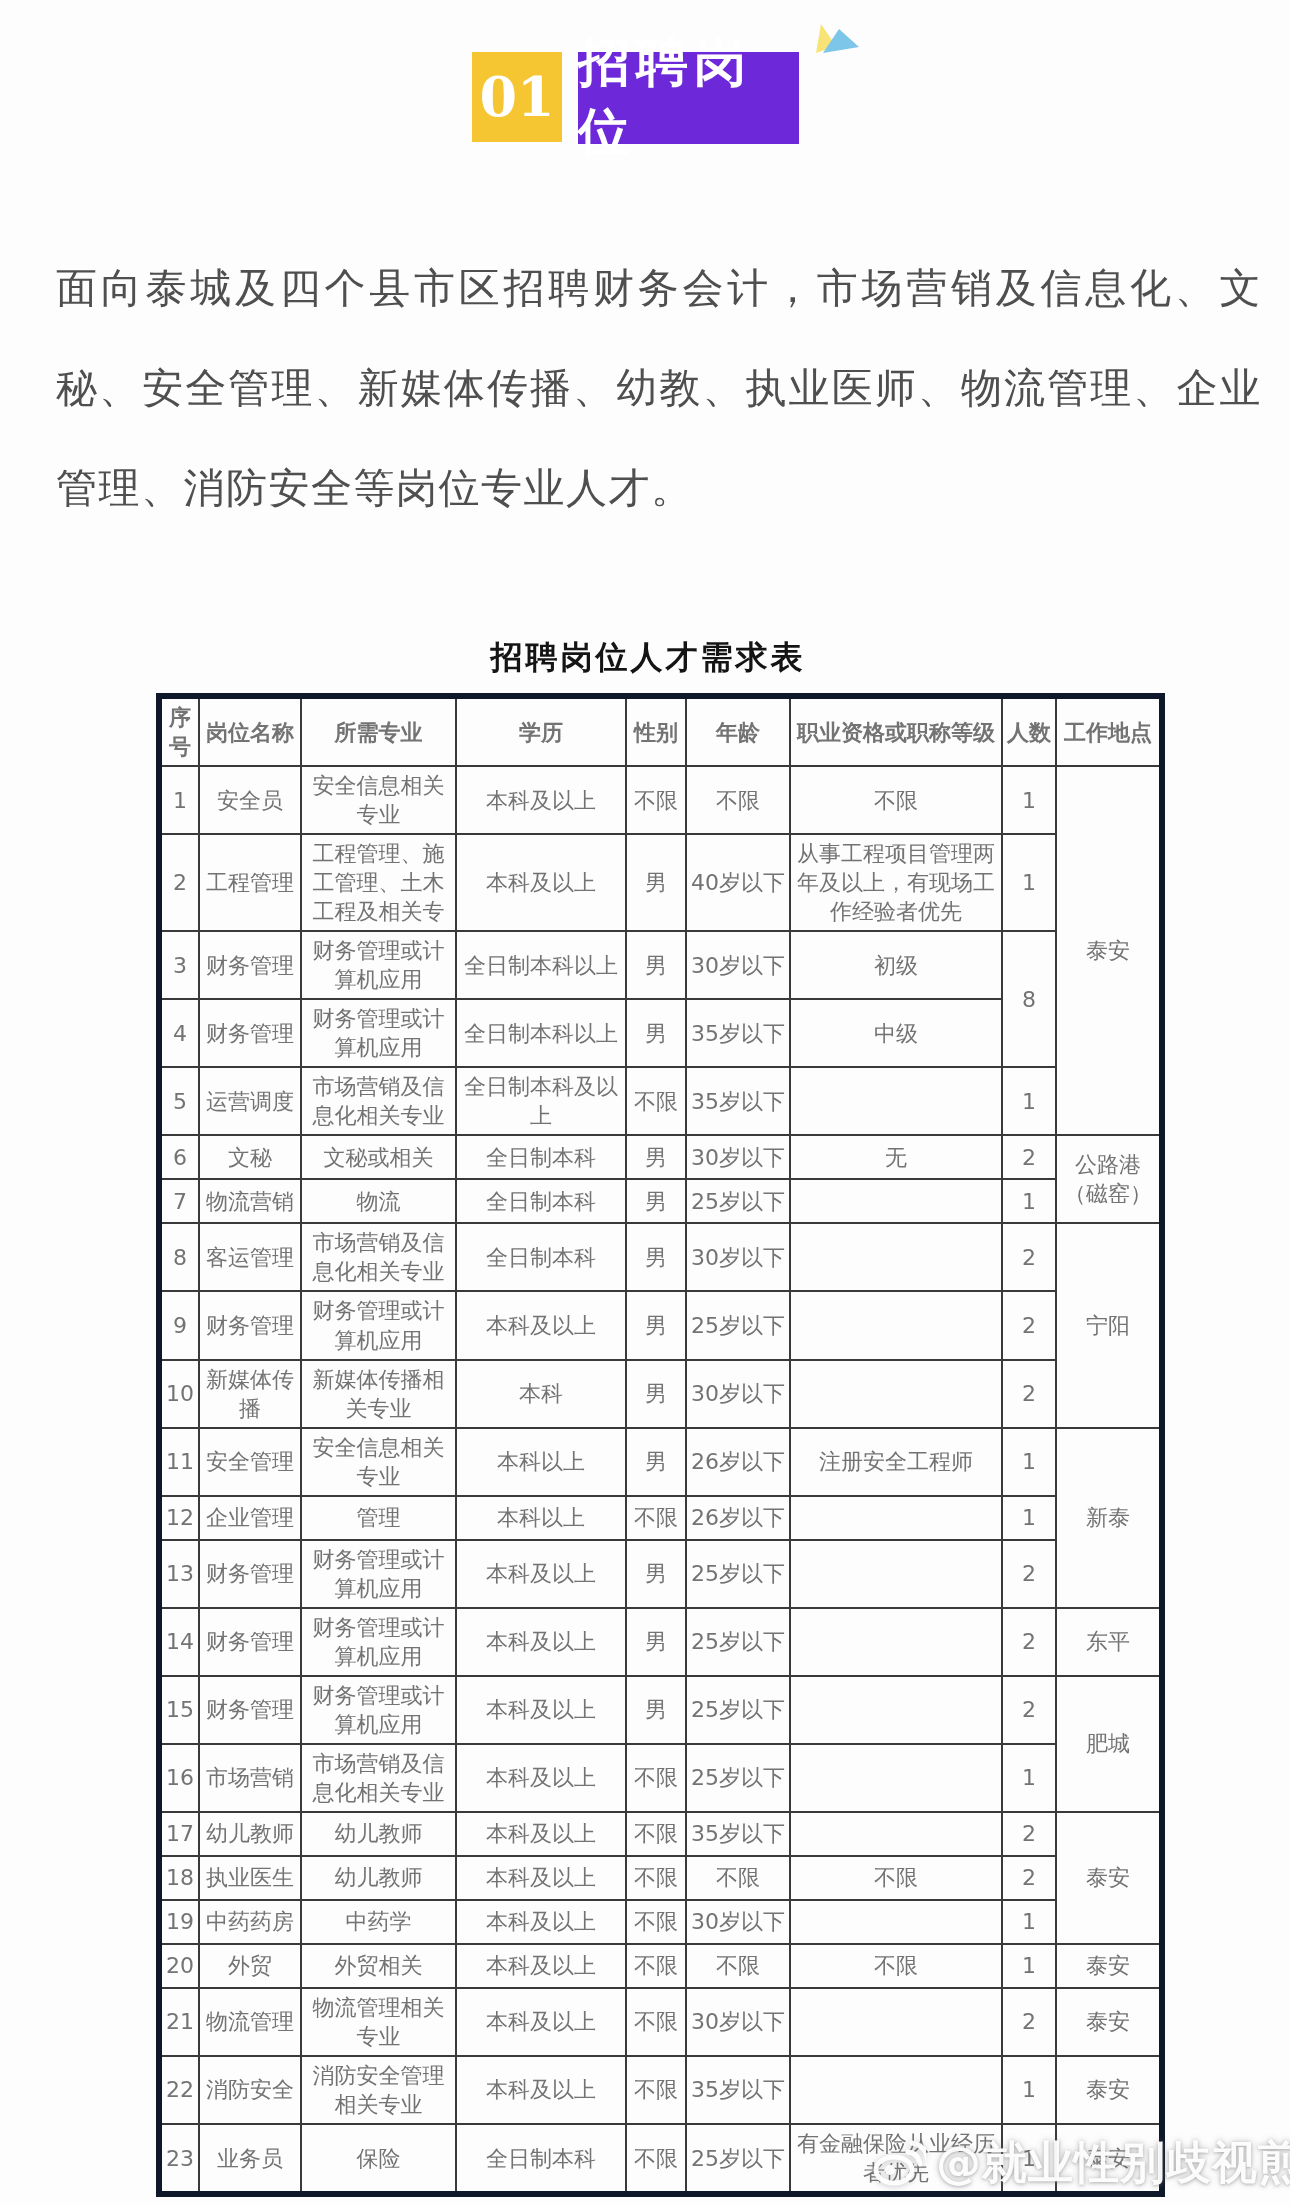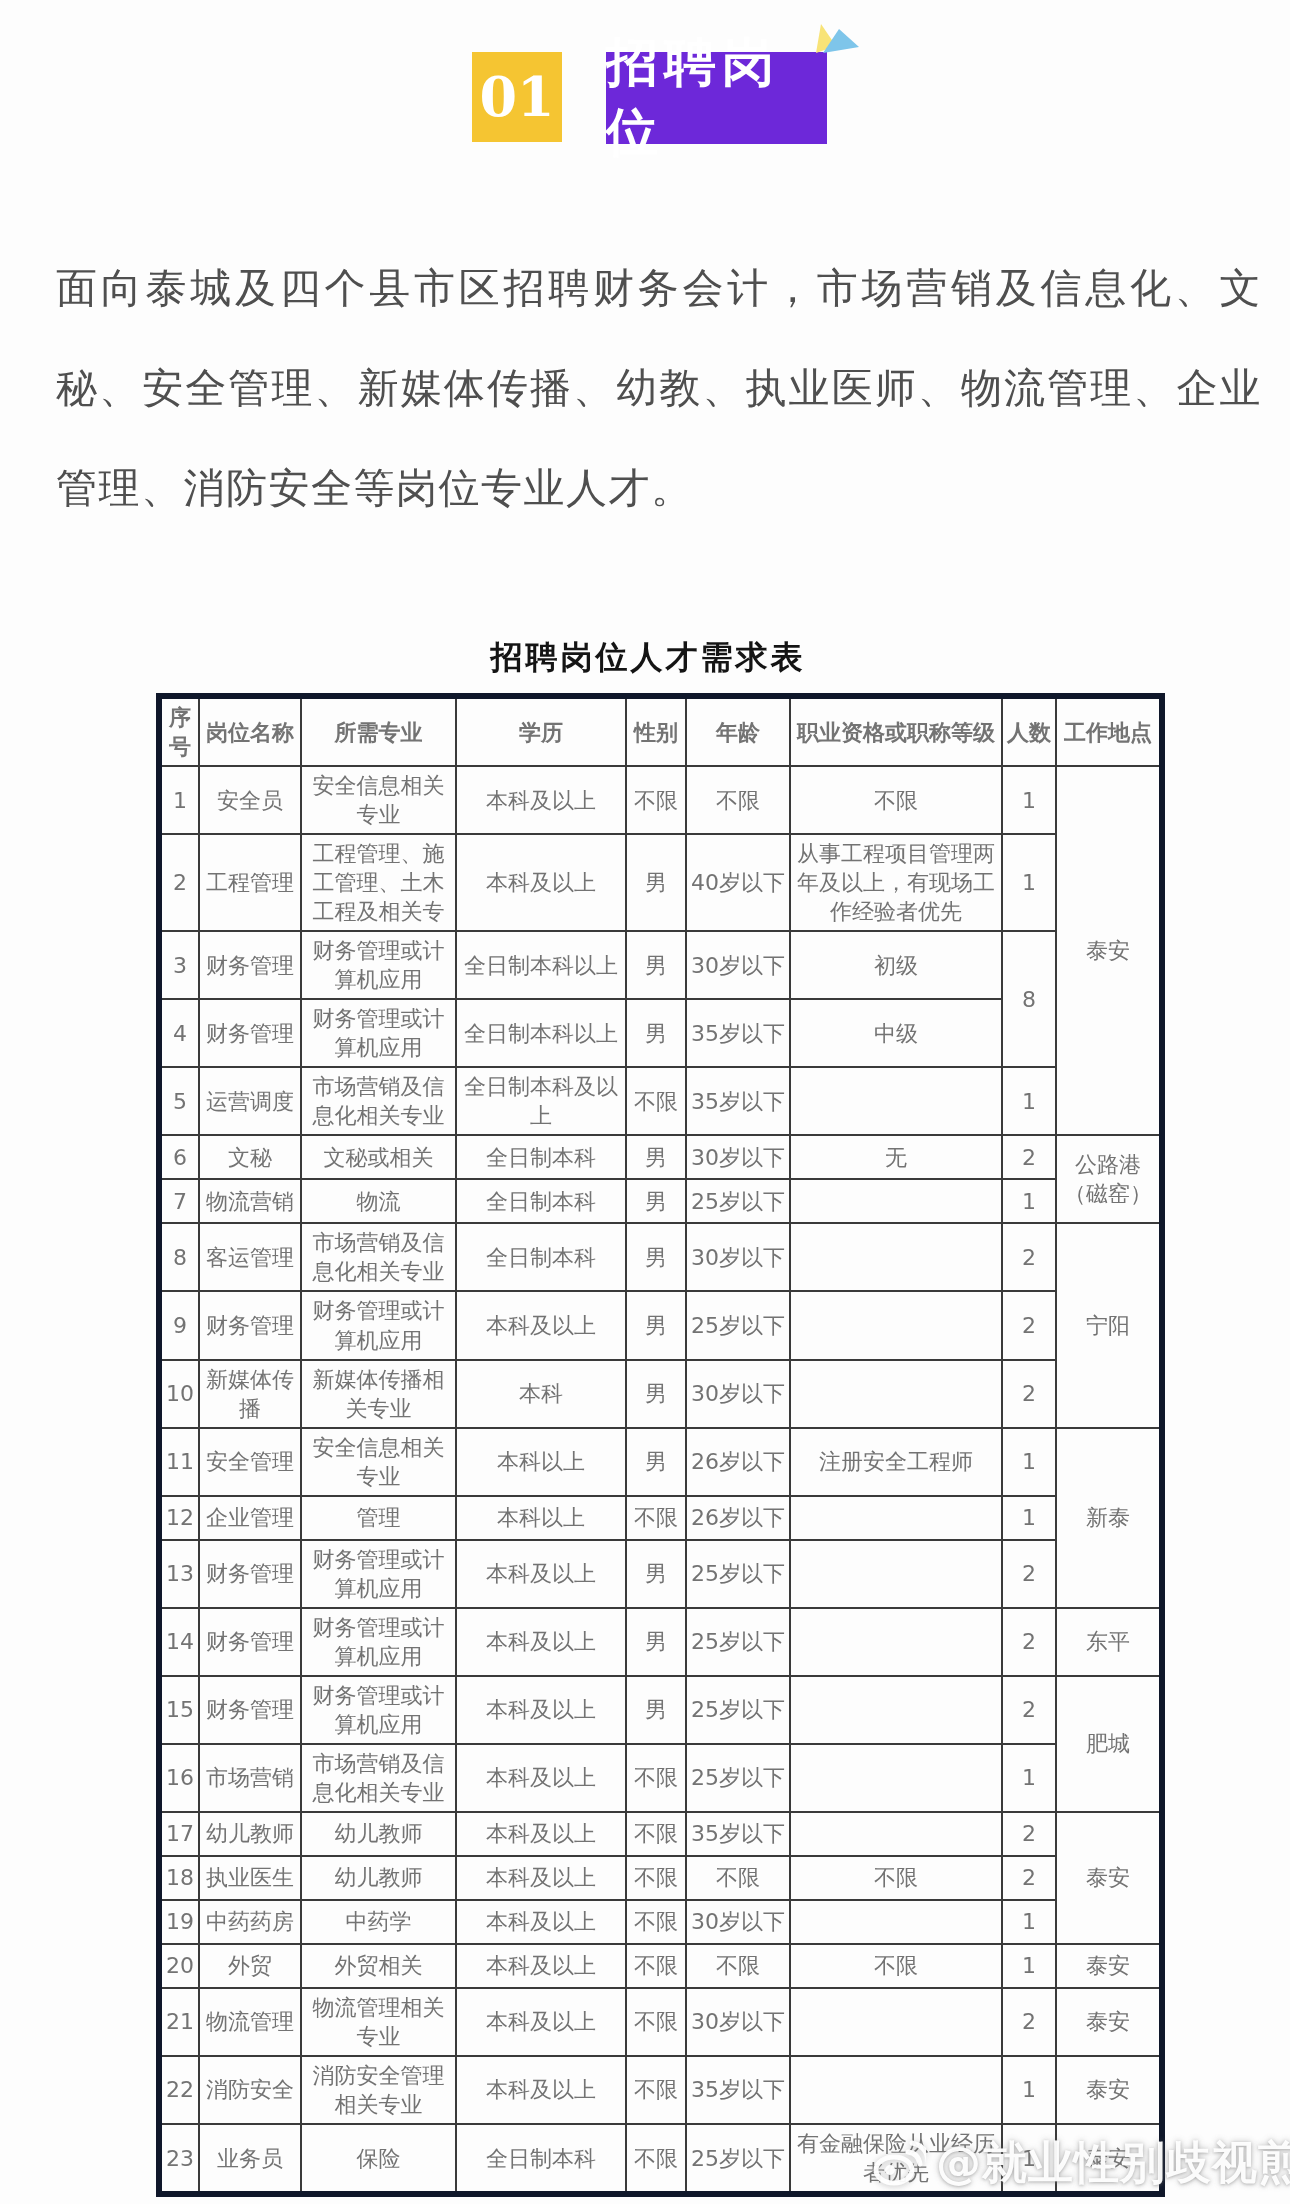--- a/index.html
+++ b/index.html
@@ -1,19 +1,19 @@
 <!DOCTYPE html>
 <html><head>
 <meta charset="utf-8">
 <style>
   html,body{margin:0;padding:0;background:#fff;}
   .page{position:relative;width:1290px;height:2204px;background:#fdfdfd;overflow:hidden;
         font-family:"DejaVu Sans",sans-serif;}
   
-  .badge{position:absolute;top:52px;left:472px;display:flex;gap:28px;}
+  .badge{position:absolute;top:52px;left:472px;display:flex;}
   .badge-num{width:90px;height:90px;background:#f5c532;color:#fff;
              font-family:"DejaVu Serif",serif;font-weight:700;font-size:54px;
              display:flex;align-items:center;justify-content:center;}
   .badge-label{width:221px;height:92px;margin-left:16px;background:#6d28d9;color:#fff;
                font-weight:700;font-size:52px;letter-spacing:6px;
                display:flex;align-items:center;justify-content:center;}
   .tri{position:absolute;top:22px;left:808px;}
   
   .intro{position:absolute;top:238px;left:56px;width:1206px;
          font-size:41px;line-height:100px;color:#4f4f4f;

